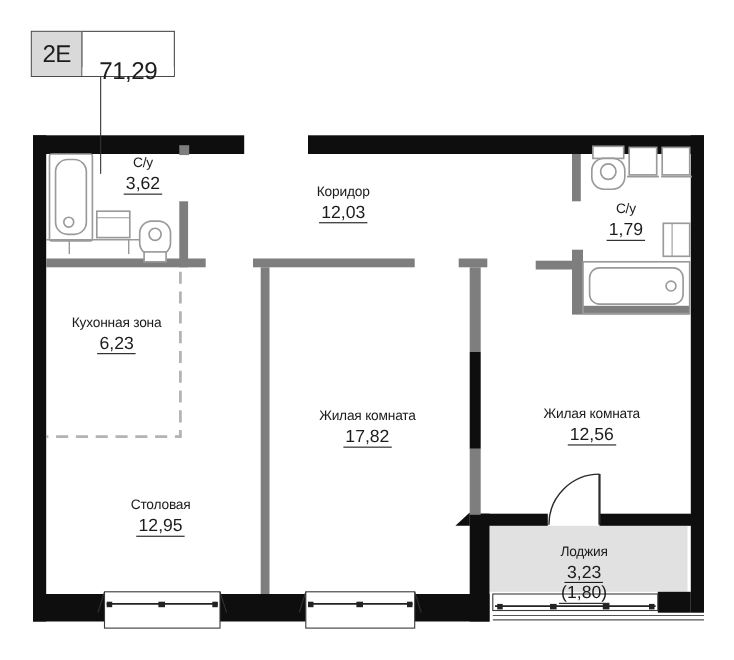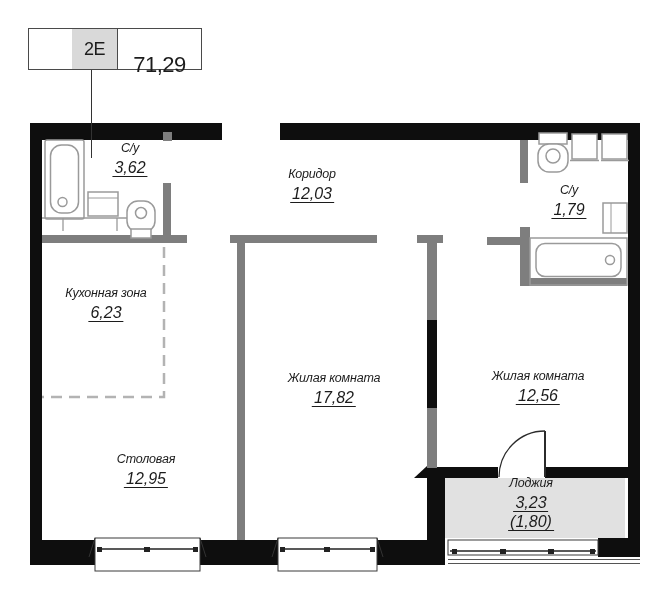--- a/index.html
+++ b/index.html
@@ -13,40 +13,40 @@
     --label-box-border:#4a4a4a;
   }
   html,body{margin:0;padding:0;background:#fff;}
   #plan{
     position:relative;width:667px;height:600px;background:#fff;overflow:hidden;
     font-family:"Liberation Sans", sans-serif;color:var(--text);
   }
   #plan svg{position:absolute;left:0;top:0;}
   .room-label{
     position:absolute;transform:translateX(-50%);
-    text-align:center;line-height:14px;white-space:nowrap;z-index:5;font-style:italic;
+    text-align:center;line-height:14px;white-space:nowrap;z-index:5;
   }
   .room-name{font-size:12.5px;letter-spacing:-0.2px;}
   .room-area{
     display:inline-block;font-size:16px;margin-top:6px;
     border-bottom:1px solid var(--text);padding:0 2px 1px 2px;
   }
   .room-area2{
     display:inline-block;font-size:16px;margin-top:3px;
     border-bottom:1px solid var(--text);padding:0 2px 1px 2px;
   }
   .unit-label{
     position:absolute;left:28px;top:28px;display:flex;z-index:6;
     border:1px solid var(--label-box-border);height:42px;box-sizing:border-box;
   }
   .unit-type{
     width:45px;background:var(--label-box-fill);
     border-right:1px solid var(--label-box-border);
     display:flex;align-items:center;justify-content:center;
-    font-size:18px;letter-spacing:-0.5px;margin-left:43px;
+    font-size:22px;letter-spacing:-0.5px;
   }
   .unit-area{
     width:83px;background:#fff;display:flex;align-items:center;justify-content:center;
     font-size:22px;letter-spacing:-0.5px;margin-top:32px;
   }
   .leader-line{position:absolute;left:91px;top:70px;width:1px;height:88px;background:#333;z-index:4;}
 </style>
 </head>
 <body>
 
@@ -185,19 +185,19 @@
   <div class="room-label" style="left:538px;top:369px">
     <div class="room-name">Жилая комната</div>
     <div class="room-area">12,56</div>
   </div>
 
   <div class="room-label" style="left:146px;top:452px">
     <div class="room-name">Столовая</div>
     <div class="room-area">12,95</div>
   </div>
 
-  <div class="room-label" style="left:531px;top:476px">
+  <div class="room-label" style="left:531px;top:494px">
     <div class="room-name">Лоджия</div>
     <div class="room-area">3,23</div><br>
     <div class="room-area2">(1,80)</div>
   </div>
 
 </div>
 
 </body></html>

